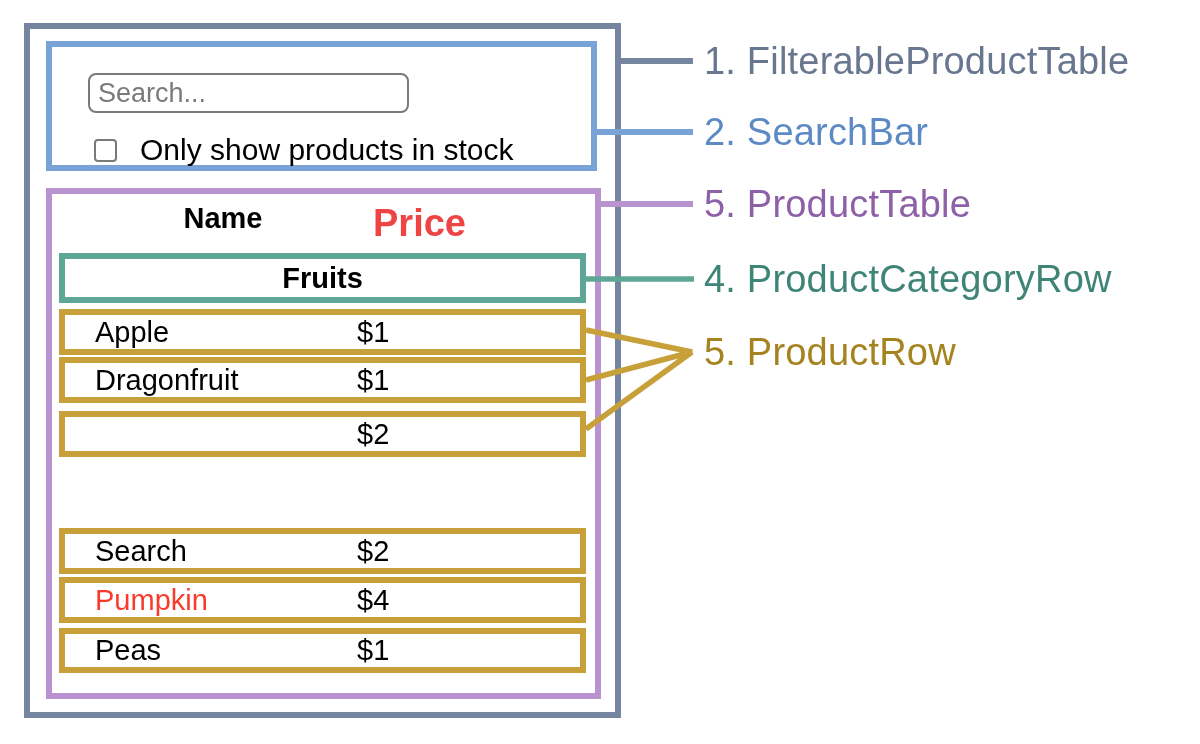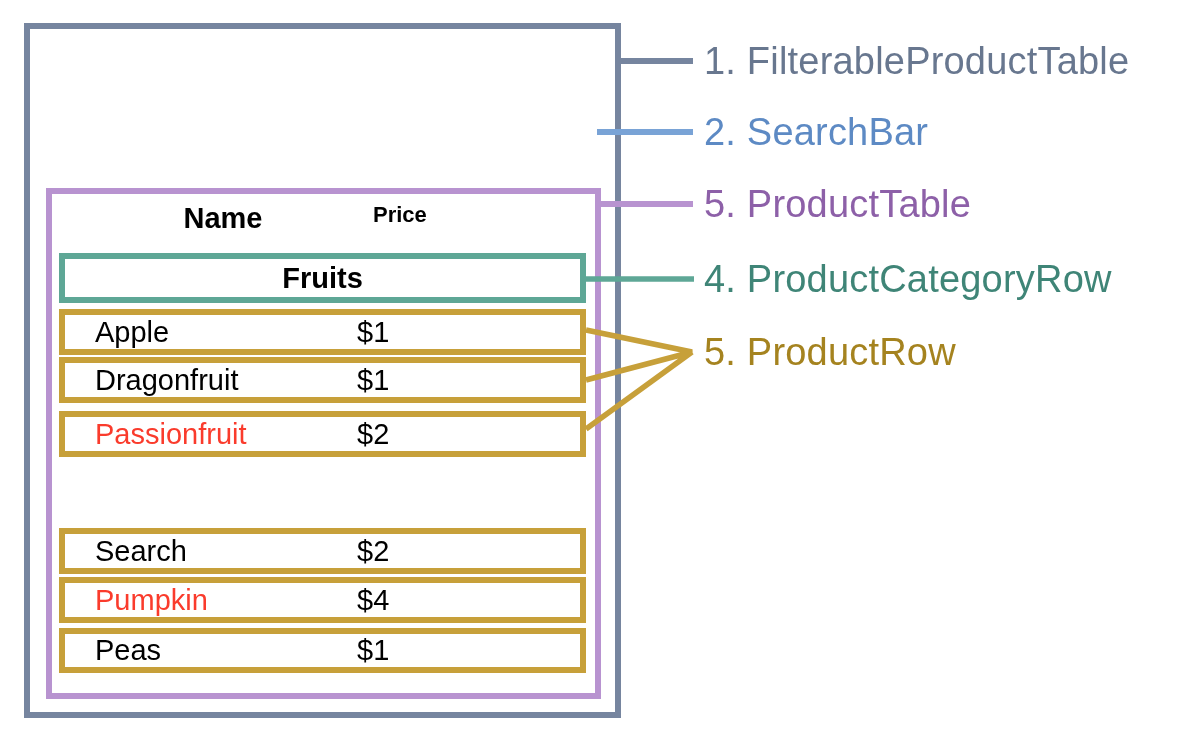--- a/index.html
+++ b/index.html
@@ -31,21 +31,21 @@
     box-sizing: border-box; width: 23px; height: 23px;
     border: 2px solid var(--inputBorder); border-radius: 4px; background: #fff;
     cursor: pointer;
   }
   .checkbox-label { margin-left: 23px; font-size: 30px; color: #000; white-space: nowrap; }
 
   
   .table-box { left: 46px; top: 188px; width: 555px; height: 511px; border: 6px solid var(--purple); }
   .table-header { position: absolute; left: 0; top: 8px; width: 543px; height: 32px; }
   .col-name { position: absolute; left: 126px; width: 90px; text-align: center; font-size: 29px; font-weight: bold; color: #000; }
-  .col-price { position: absolute; left: 321px; font-size: 22px; font-weight: bold; color: #000000; }
+  .col-price { position: absolute; left: 321px; font-size: 38px; font-weight: bold; color: #ef4444; }
 
   .row { position: absolute; box-sizing: border-box; left: 7px; width: 527px; display: flex; align-items: center; background: #fff; }
   .category-row { border: 6px solid var(--teal); height: 50px; justify-content: center; }
   .category-row .category-label { font-size: 29px; font-weight: bold; color: #000; text-align: center; }
   .product-row { border: 6px solid var(--gold); height: 46px; }
   .product-row .product-name { padding-left: 30px; font-size: 29px; color: #000; white-space: nowrap; }
   .product-row .product-name.red { color: var(--red); }
   .product-row .product-price { position: absolute; left: 292px; font-size: 29px; color: #000; }
 
   .r-fruits   { top: 59px; }
@@ -73,41 +73,47 @@
   .lg-4 { top: 257px; color: var(--tealLabel); }
   .lg-5 { top: 330px; color: var(--goldLabel); }
 </style>
 </head>
 <body>
 
 <div class="canvas">
 
   <div class="box outer-box"></div>
 
+  <div class="box searchbar-box">
+    <input class="search-input" type="text" placeholder="Search..." style="">
+    <div class="checkbox-row">
+      <span class="checkbox"></span>
+      <span class="checkbox-label">Only show products in stock</span>
+    </div>
+  </div>
 
   <div class="box table-box">
     <div class="table-header">
       <span class="col-name">Name</span>
       <span class="col-price">Price</span>
     </div>
 
     <div class="row category-row r-fruits">
       <span class="category-label">Fruits</span>
     </div>
 
     <div class="row product-row r-apple">
       <span class="product-name">Apple</span>
       <span class="product-price">$1</span>
     </div>
     <div class="row product-row r-dragon">
       <span class="product-name">Dragonfruit</span>
       <span class="product-price">$1</span>
     </div>
     <div class="row product-row r-passion">
-      <span class="product-name red">Passionfruit</span>
       <span class="product-price">$2</span>
     </div>
 
 
     <div class="row product-row r-spinach">
       <span class="product-name">Search</span>
       <span class="product-price">$2</span>
     </div>
     <div class="row product-row r-pumpkin">
       <span class="product-name red">Pumpkin</span>

